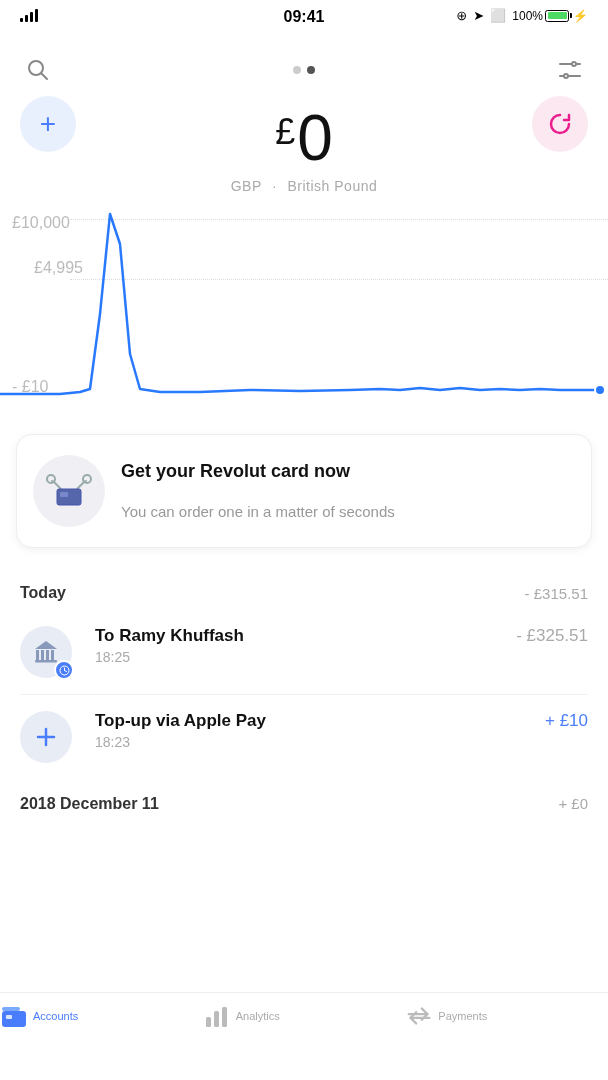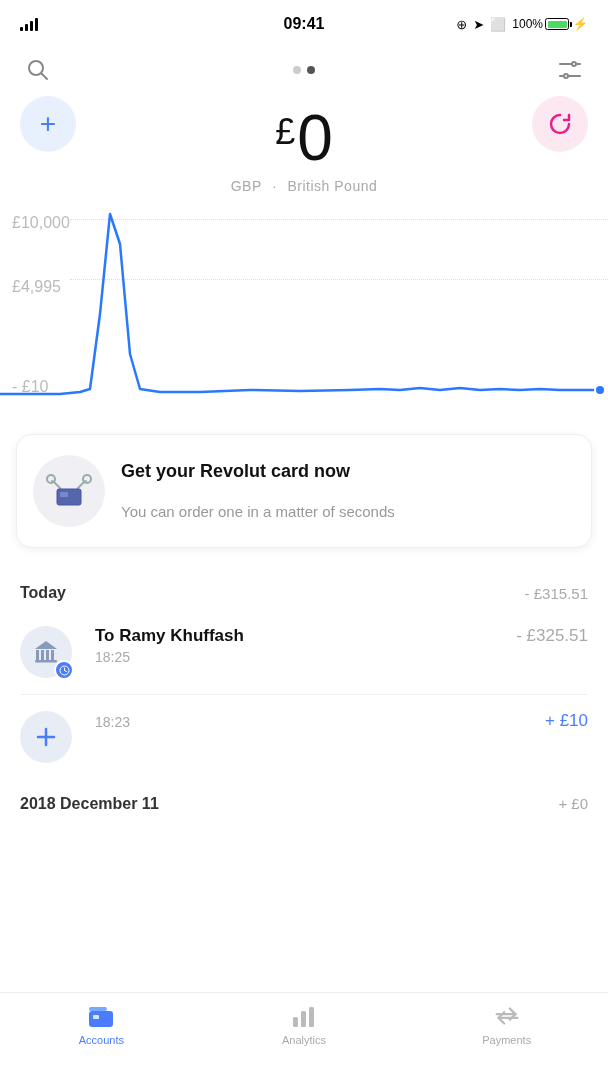--- a/index.html
+++ b/index.html
@@ -10,21 +10,21 @@
       background: #fff;
       font-family: -apple-system, BlinkMacSystemFont, 'Helvetica Neue', sans-serif;
       position: relative;
       overflow-x: hidden;
     }
 
     
     .status-bar {
       display: flex;
       justify-content: space-between;
-      align-items: center;
+      align-items: flex-start;
       padding: 8px 20px 4px;
       height: 44px;
     }
     .status-left {
       display: flex;
       align-items: center;
       gap: 4px;
     }
     .signal-bars {
       display: flex;
@@ -190,21 +190,21 @@
       position: relative;
       height: 220px;
     }
     .chart-label {
       position: absolute;
       left: 12px;
       font-size: 16px;
       color: #bbb;
     }
     .chart-label.top { top: 20px; }
-    .chart-label.mid { top: 84px; }
+    .chart-label.mid { top: 65px; margin-left: 22px; }
     .chart-label.bottom { bottom: 18px; }
     .chart-dotted-line {
       position: absolute;
       left: 70px;
       right: 0;
       border-top: 1.5px dotted #ddd;
     }
     .chart-dotted-line.top { top: 25px; }
     .chart-dotted-line.mid { top: 85px; }
 
@@ -334,21 +334,21 @@
       height: 88px;
       background: #fff;
       border-top: 1px solid #eee;
       display: flex;
       align-items: flex-start;
       padding-top: 10px;
     }
     .nav-item {
       flex: 1;
       display: flex;
-      flex-direction: column;
+      flex-direction: row;
       align-items: center;
       gap: 5px;
       cursor: pointer;
     }
     .nav-icon {
       width: 28px;
       height: 26px;
       display: flex;
       align-items: center;
       justify-content: center;
@@ -540,20 +540,21 @@
 <div class="divider"></div>
 
 <div class="transaction-item">
   <div class="transaction-avatar">
     <svg width="24" height="24" viewBox="0 0 24 24" fill="none">
       <line x1="12" y1="4" x2="12" y2="20" stroke="#4a7dfc" stroke-width="2.5" stroke-linecap="round"></line>
       <line x1="4" y1="12" x2="20" y2="12" stroke="#4a7dfc" stroke-width="2.5" stroke-linecap="round"></line>
     </svg>
   </div>
   <div class="transaction-info">
+    <div class="transaction-name">Top-up via Apple Pay</div>
     <div class="transaction-time">18:23</div>
   </div>
   <div class="transaction-amount positive">+ £10</div>
 </div>
 
 <div class="next-section-header">
   <span class="section-date">2018 December 11</span>
   <span class="section-total">+ £0</span>
 </div>
 

